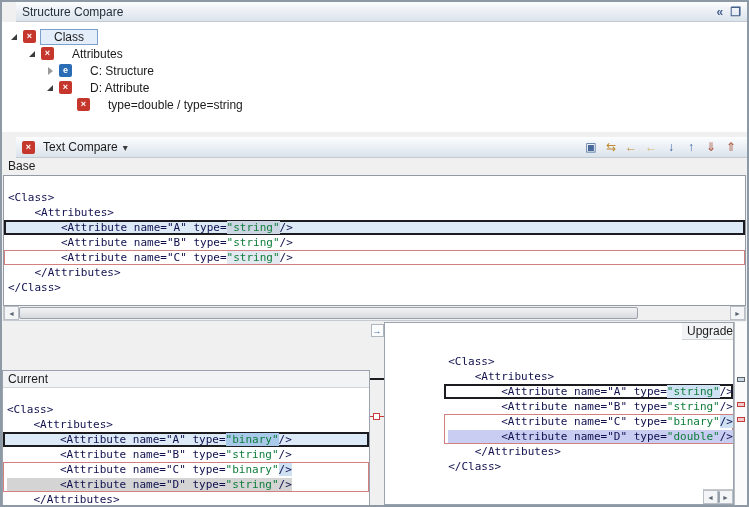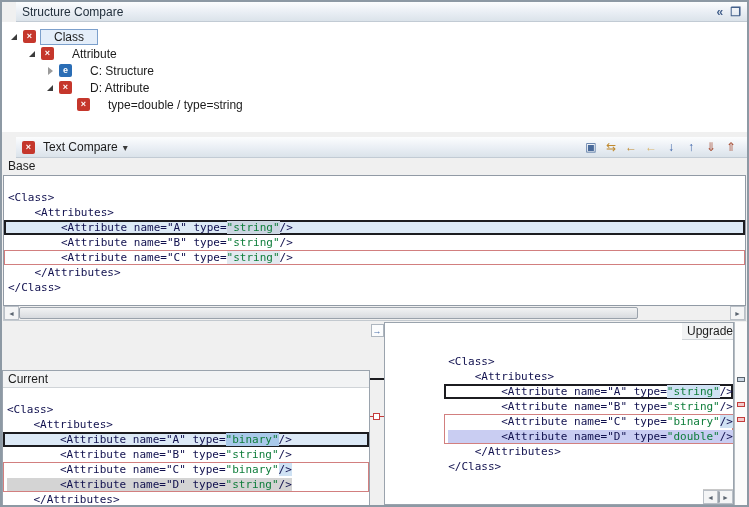--- a/index.html
+++ b/index.html
@@ -108,21 +108,21 @@
 
   <div id="tree">
       <div class="tree-row" style="padding-left: 8px;">
         <span class="expander expanded"></span>
         <span class="node-icon conflict-icon">×</span>
         <span class="tree-label selected">Class</span>
       </div>
       <div class="tree-row" style="padding-left: 26px;">
         <span class="expander expanded"></span>
         <span class="node-icon conflict-icon">×</span>
-        <span class="tree-label">Attribute</span>
+        <span class="tree-label">Attributes</span>
       </div>
       <div class="tree-row" style="padding-left: 44px;">
         <span class="expander collapsed"></span>
         <span class="node-icon element-icon">e</span>
         <span class="tree-label">C: Structure</span>
       </div>
       <div class="tree-row" style="padding-left: 44px;">
         <span class="expander expanded"></span>
         <span class="node-icon conflict-icon">×</span>
         <span class="tree-label">D: Attribute</span>

